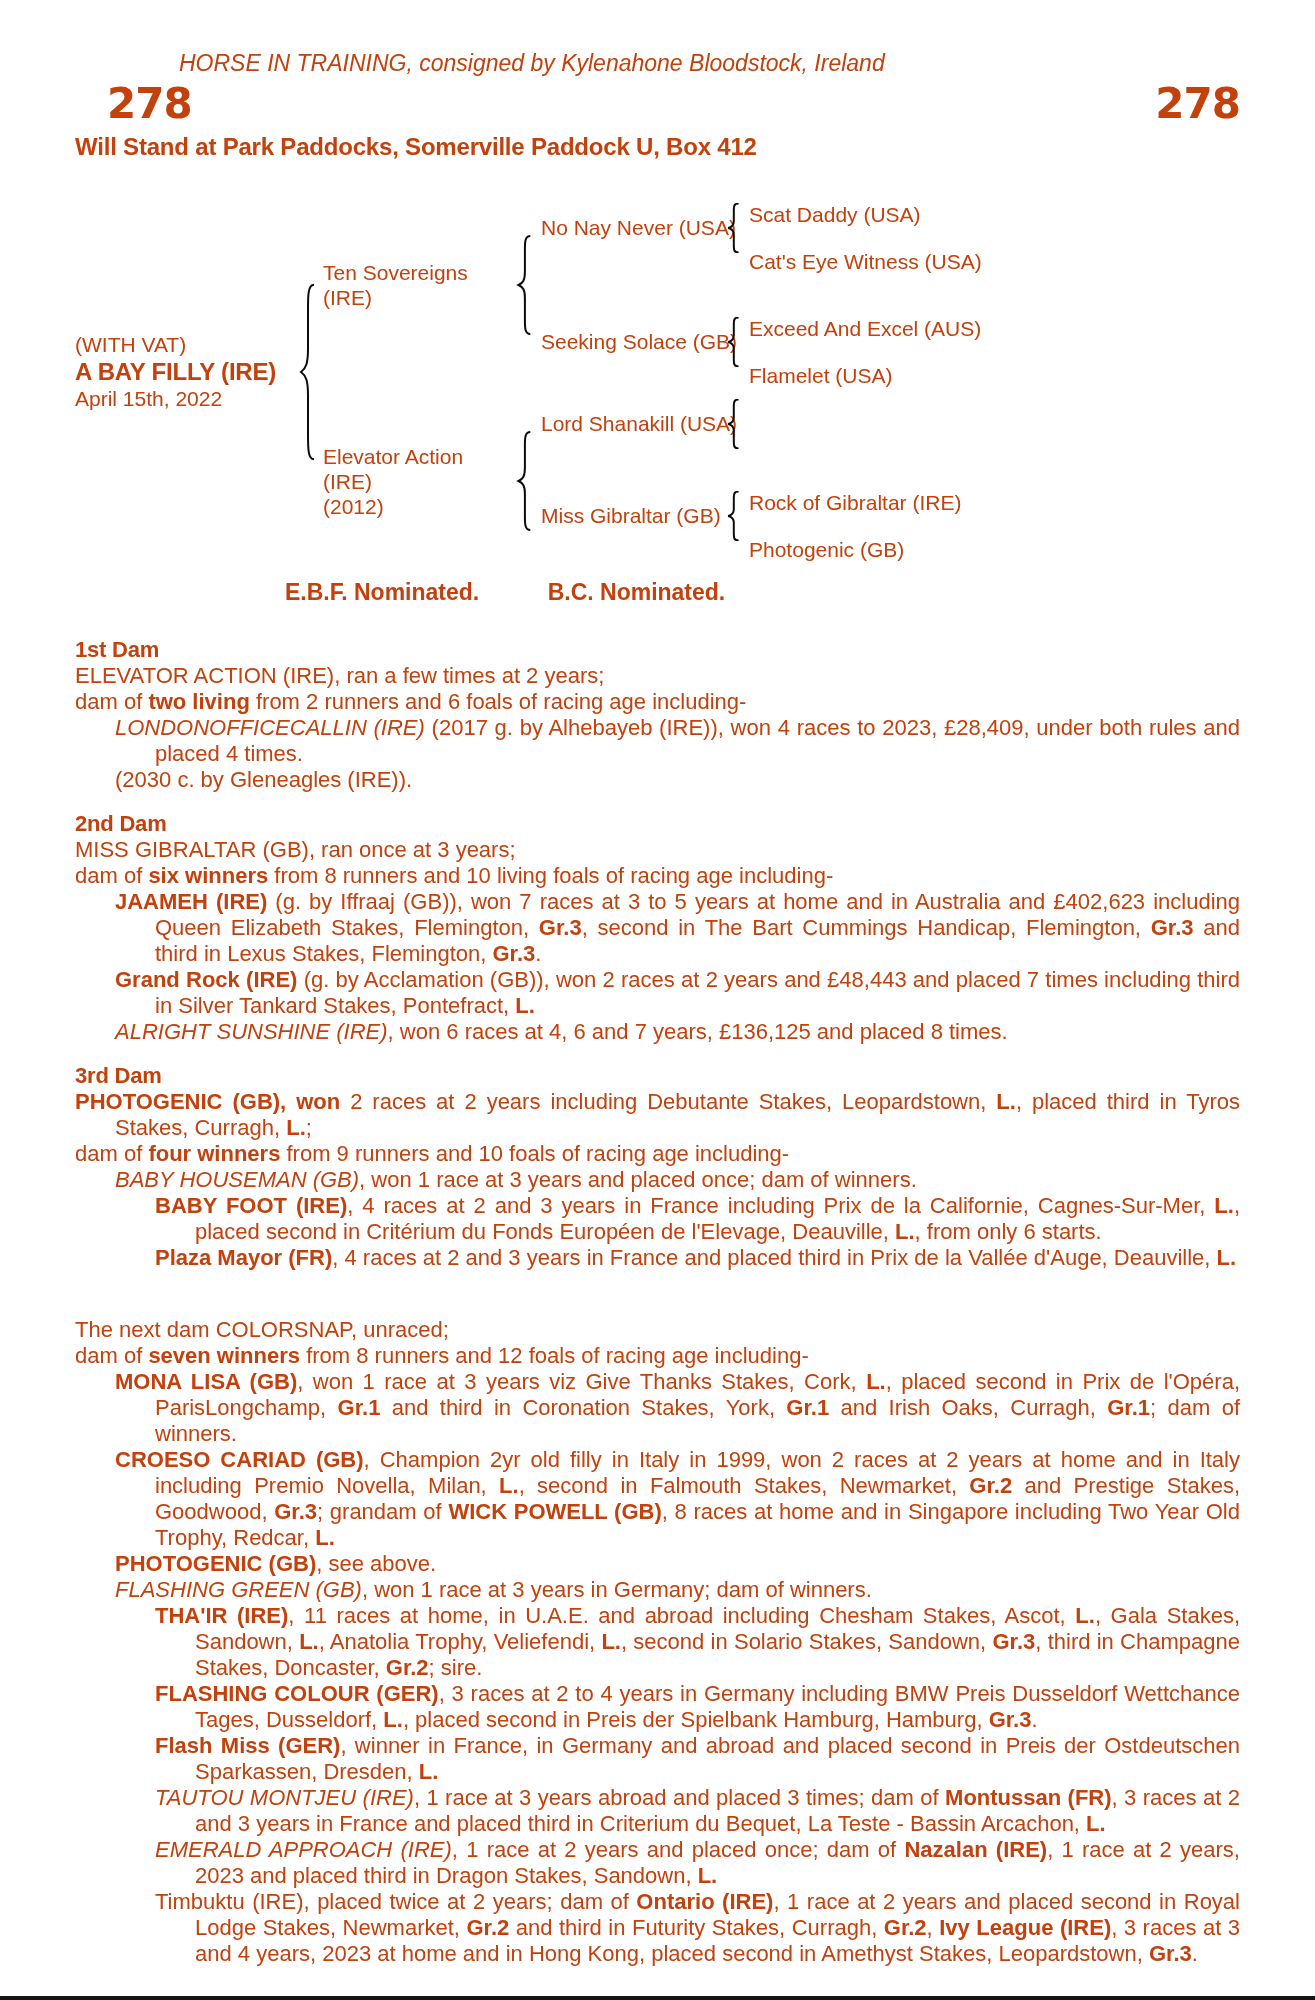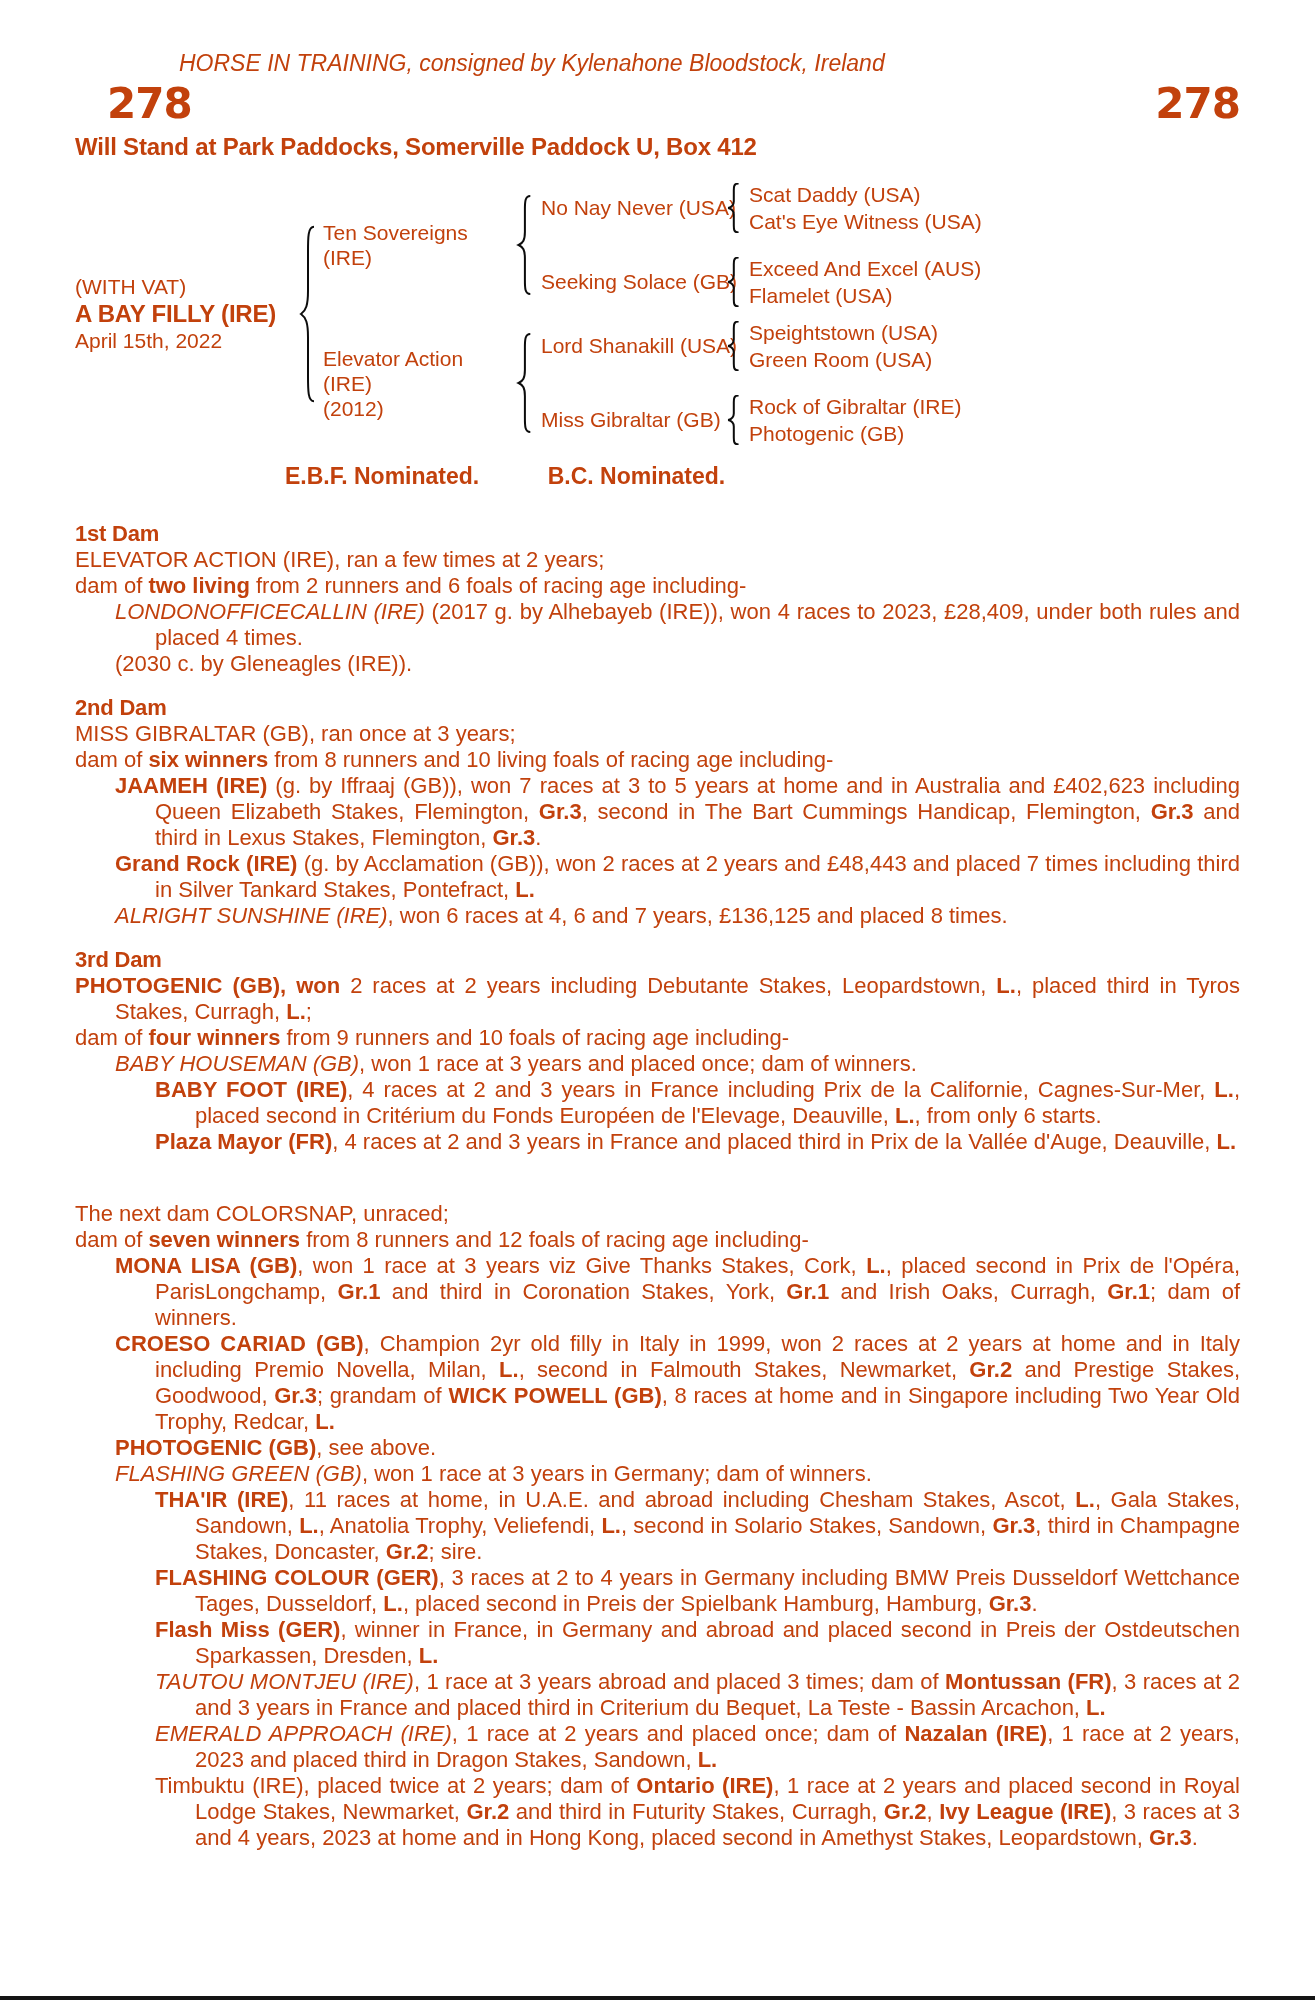--- a/index.html
+++ b/index.html
@@ -44,21 +44,21 @@
   .brace-root{width:20px;height:178px;}
   .brace-g1{width:18px;height:100px;}
   .brace-g2{width:16px;height:50px;}
   .g1col{display:flex;flex-direction:column;gap:10px;}
   .g1unit{display:flex;align-items:center;}
   .g1name{width:192px;padding-left:6px;line-height:25px;}
   .g2col{display:flex;flex-direction:column;gap:20px;}
   .g2unit{display:flex;align-items:center;}
   .g2name{width:184px;padding-left:8px;white-space:nowrap;}
   .g3col{padding-left:8px;}
-  .g3col .g3{line-height:27px;white-space:nowrap;}
+  .g3col .g3{line-height:27px;white-space:nowrap;margin-top:20px;}
 
   
   .noms{margin:16px 0 0 210px;font-weight:bold;font-size:23px;}
   .noms .nom2{margin-left:62px;}
 
   
   .sec{margin-top:17px;}
   .sec.no-head{margin-top:46px;}
   .sec:first-child{margin-top:30px;}
   .sec-head{font-weight:bold;font-size:22px;line-height:27px;letter-spacing:-0.2px;}
@@ -136,24 +136,20 @@
           </div>
           <svg class="brace brace-g1" viewBox="0 0 20 100" preserveAspectRatio="none">
               <path d="M17 1 C11 1 11 7 11 15 L11 37 C11 45 9 48 4 50 C9 52 11 55 11 63 L11 85 C11 93 11 99 17 99" fill="none" stroke="#0c0c0c" stroke-width="2" vector-effect="non-scaling-stroke"></path>
             </svg>
           <div class="g2col">
             <div class="g2unit">
               <div class="g2name">Lord Shanakill (USA)</div>
               <svg class="brace brace-g2" viewBox="0 0 20 100" preserveAspectRatio="none">
                   <path d="M17 1 C11 1 11 7 11 15 L11 37 C11 45 9 48 4 50 C9 52 11 55 11 63 L11 85 C11 93 11 99 17 99" fill="none" stroke="#0c0c0c" stroke-width="2" vector-effect="non-scaling-stroke"></path>
                 </svg>
-              <div class="g3col">
-                <div class="g3">Speightstown (USA)</div>
-                <div class="g3">Green Room (USA)</div>
-              </div>
             </div>
             <div class="g2unit">
               <div class="g2name">Miss Gibraltar (GB)</div>
               <svg class="brace brace-g2" viewBox="0 0 20 100" preserveAspectRatio="none">
                   <path d="M17 1 C11 1 11 7 11 15 L11 37 C11 45 9 48 4 50 C9 52 11 55 11 63 L11 85 C11 93 11 99 17 99" fill="none" stroke="#0c0c0c" stroke-width="2" vector-effect="non-scaling-stroke"></path>
                 </svg>
               <div class="g3col">
                 <div class="g3">Rock of Gibraltar (IRE)</div>
                 <div class="g3">Photogenic (GB)</div>
               </div>

